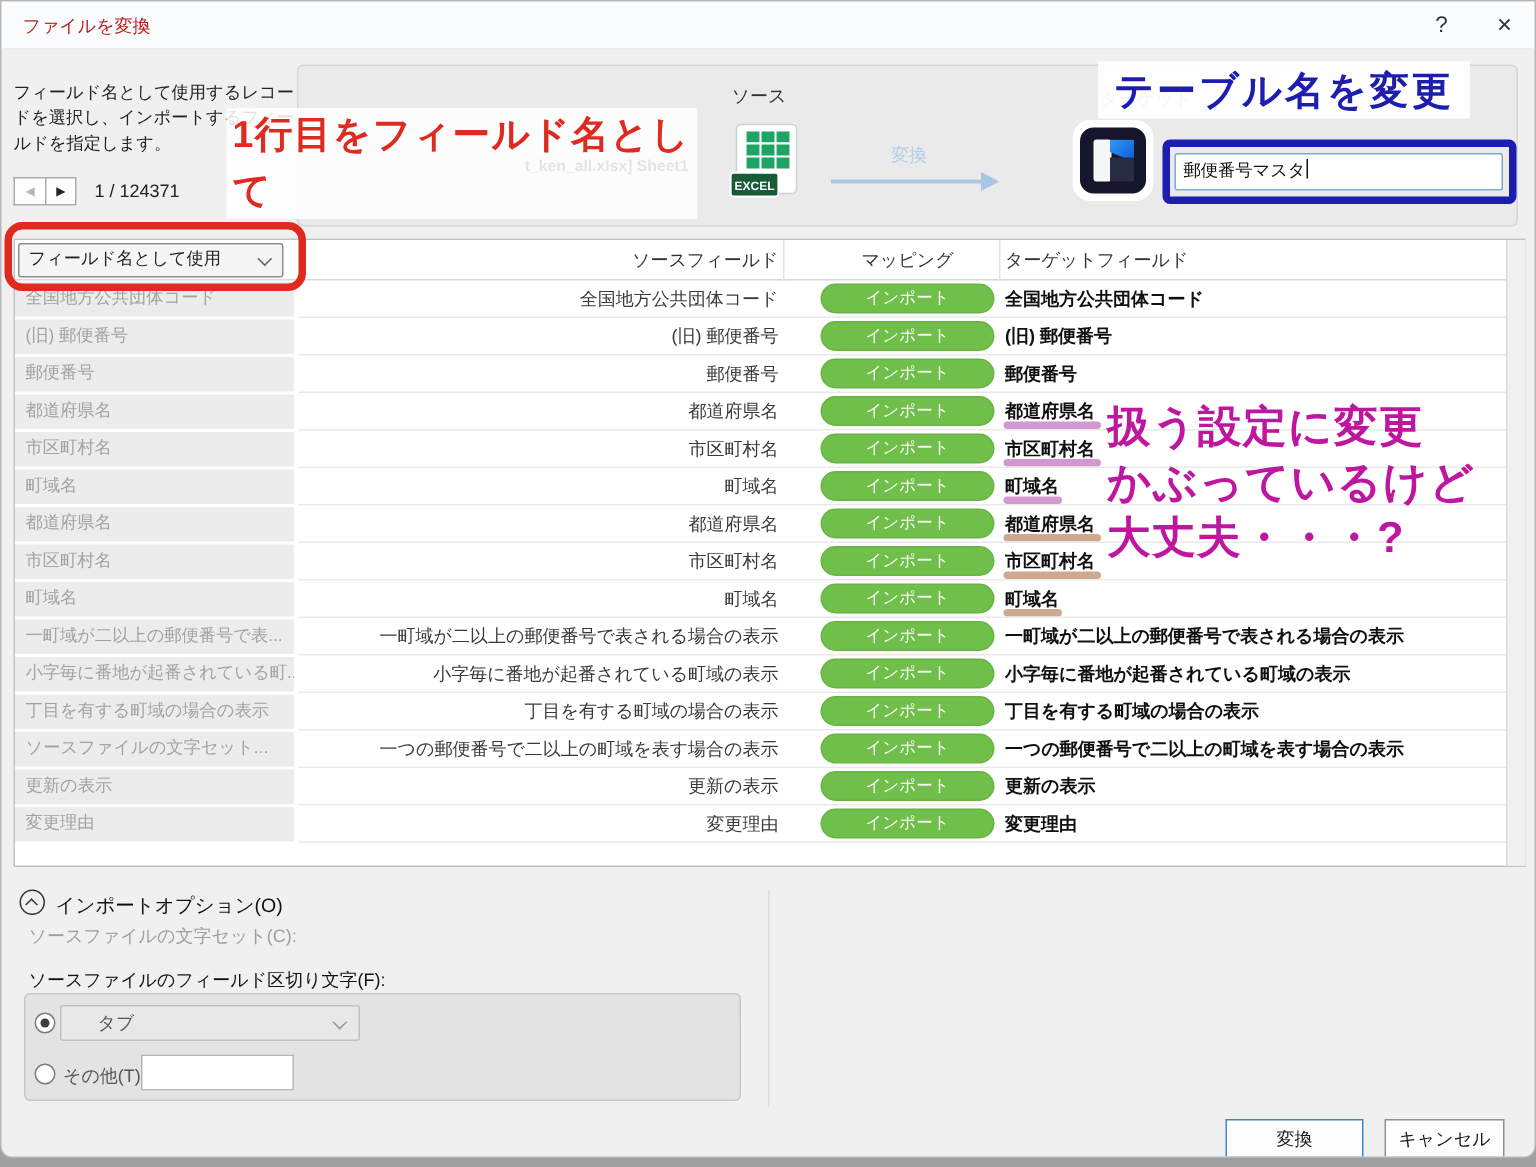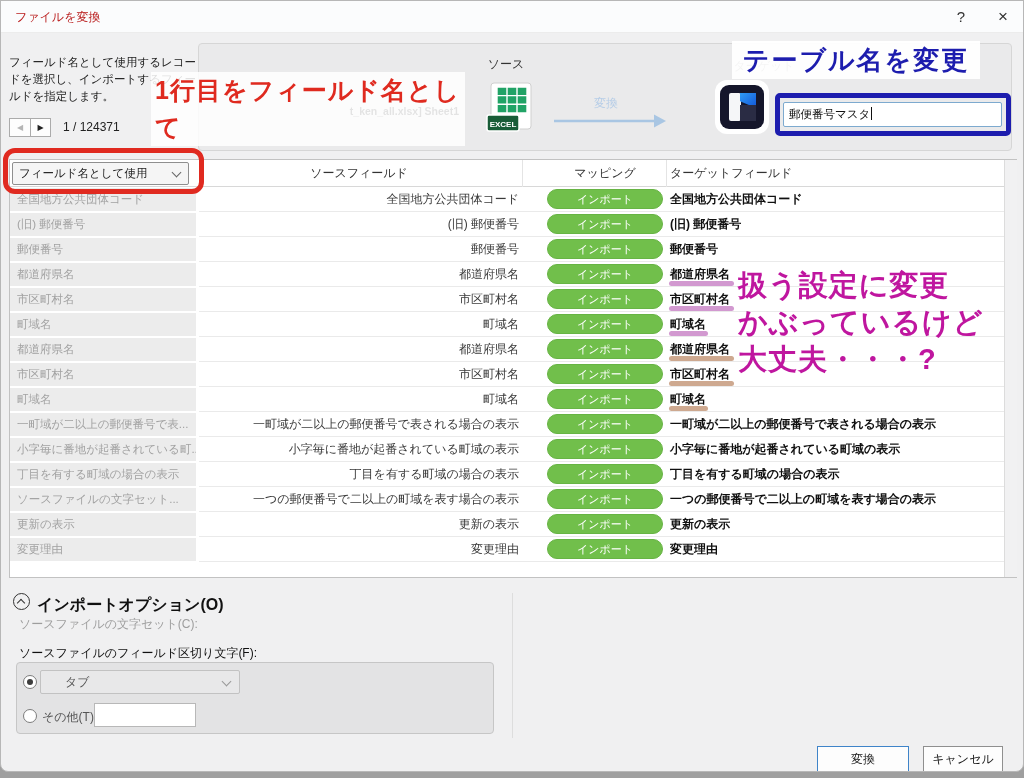--- a/index.html
+++ b/index.html
@@ -33,41 +33,41 @@
   .fm-blue{position:absolute;left:20px;top:8px;width:16px;height:15px;background:linear-gradient(135deg,#2f9bf6,#1256d8);clip-path:polygon(0 0,100% 0,100% 100%,0 55%);}
   .fm-dark{position:absolute;left:20px;top:20px;width:16px;height:16px;background:#2a2c44;}
   .arrow-label{position:absolute;left:560px;top:94px;width:90px;text-align:center;font-size:12px;color:#b6cde7;}
   .arrow-svg{position:absolute;left:551px;top:110px;}
   .tgt-input{position:absolute;left:782px;top:101px;width:219px;height:25px;background:#fff;border:1px solid #7daacf;border-radius:2px;font-size:11.5px;line-height:23px;padding:0 5px;color:#111;white-space:nowrap;overflow:hidden;}
   .caret{display:inline-block;width:1px;height:13px;background:#111;vertical-align:-2px;margin-left:1px;}
   
   .tbl{position:absolute;left:8px;top:158px;width:1008px;height:419px;background:#fff;border:1px solid #c2c2c2;}
   .thead{position:absolute;left:0;top:0;width:100%;height:27px;border-bottom:1px solid #d8d8d8;}
   .hlabel{position:absolute;top:0;height:26px;line-height:26px;font-size:12px;color:#333;white-space:nowrap;}
-  .h-src{left:189px;width:320px;text-align:center;}
+  .h-src{left:189px;width:320px;text-align:right;}
   .h-map{left:537px;width:116px;text-align:center;}
   .h-tgt{left:660px;}
   .hsep{position:absolute;top:0;height:27px;width:1px;background:#e4e4e4;}
   .fieldnames-dd{position:absolute;left:2px;top:2px;width:177px;height:23px;background:#f5f5f5;border:1px solid #8f8f8f;border-radius:2px;font-size:11.5px;line-height:21px;padding:0 6px;color:#222;}
   .chev{position:absolute;width:7px;height:7px;border-right:1.6px solid #666;border-bottom:1.6px solid #666;transform:rotate(45deg);}
   .rows-wrap{position:absolute;left:0;top:27px;width:1008px;height:390px;}
   .trow{position:absolute;left:0;width:1008px;height:25px;}
   .gcell{position:absolute;left:0;top:1px;width:186px;height:23px;background:#ececec;color:#a2a2a2;font-size:11.5px;line-height:23px;padding:0 7px;white-space:nowrap;overflow:hidden;}
   .scell{position:absolute;left:189px;top:0;width:320px;height:25px;line-height:25px;text-align:right;font-size:12px;color:#3a3a3a;white-space:nowrap;}
   .pill{position:absolute;left:537px;top:2px;width:116px;height:20px;border-radius:10px;background:#71bf4b;border:1px solid #67b444;color:#fff;font-size:11px;line-height:18px;text-align:center;}
   .tcell{position:absolute;left:660px;top:0;height:25px;line-height:25px;font-weight:bold;font-size:12px;color:#101010;white-space:nowrap;}
   .hl{position:absolute;left:659px;top:19px;height:5px;border-radius:3px;}
   .hl-pink{background:rgba(199,127,196,.8);}
   .hl-tan{background:rgba(197,154,124,.85);}
   .rsep{position:absolute;left:189px;width:805px;bottom:0;height:1px;background:#eaeaea;}
   .vtrack{position:absolute;left:994px;top:0;width:13px;height:417px;background:#f1f1f2;border-left:1px solid #dcdcdc;}
   
   .opt-toggle{position:absolute;left:12px;top:592px;width:17px;height:17px;border:1.5px solid #333;border-radius:50%;}
   .opt-toggle .chev{left:4px;top:5.5px;border-color:#333;transform:rotate(-135deg);width:6px;height:6px;}
-  .opt-label{position:absolute;left:36px;top:594px;font-size:16px;color:#111;font-weight:bold;}
+  .opt-label{position:absolute;left:36px;top:594px;font-size:13px;color:#111;}
   .charset-label{position:absolute;left:18px;top:615px;font-size:12px;color:#9e9e9e;}
   .charset-dd{position:absolute;left:157px;top:610px;width:336px;height:24px;background:#fcfcfc;border:1px solid #d4d4d4;border-radius:2px;font-size:12px;line-height:22px;padding:0 8px;color:#9e9e9e;}
   .delim-label{position:absolute;left:18px;top:644px;font-size:12px;color:#111;}
   .groupbox{position:absolute;left:15px;top:661px;width:478px;height:72px;background:#e3e3e4;border:1px solid #c6c6c6;border-radius:4px;}
   .radio{position:absolute;width:14px;height:14px;border:1px solid #7c7c7c;border-radius:50%;background:#fff;}
   .radio.sel::after{content:"";position:absolute;left:3px;top:3px;width:6px;height:6px;border-radius:50%;background:#3d3d3d;}
   .tab-dd{position:absolute;left:23px;top:7px;width:200px;height:24px;background:#e8e8e9;border:1px solid #c2c2c2;border-radius:2px;font-size:12px;line-height:22px;padding:0 24px;color:#555;}
   .other-label{position:absolute;left:25px;top:46px;font-size:12px;color:#555;}
   .other-input{position:absolute;left:77px;top:40px;width:102px;height:24px;background:#fff;border:1px solid #b8b8b8;}
   .vdiv{position:absolute;left:511px;top:592px;width:1px;height:145px;background:#dddddd;}

